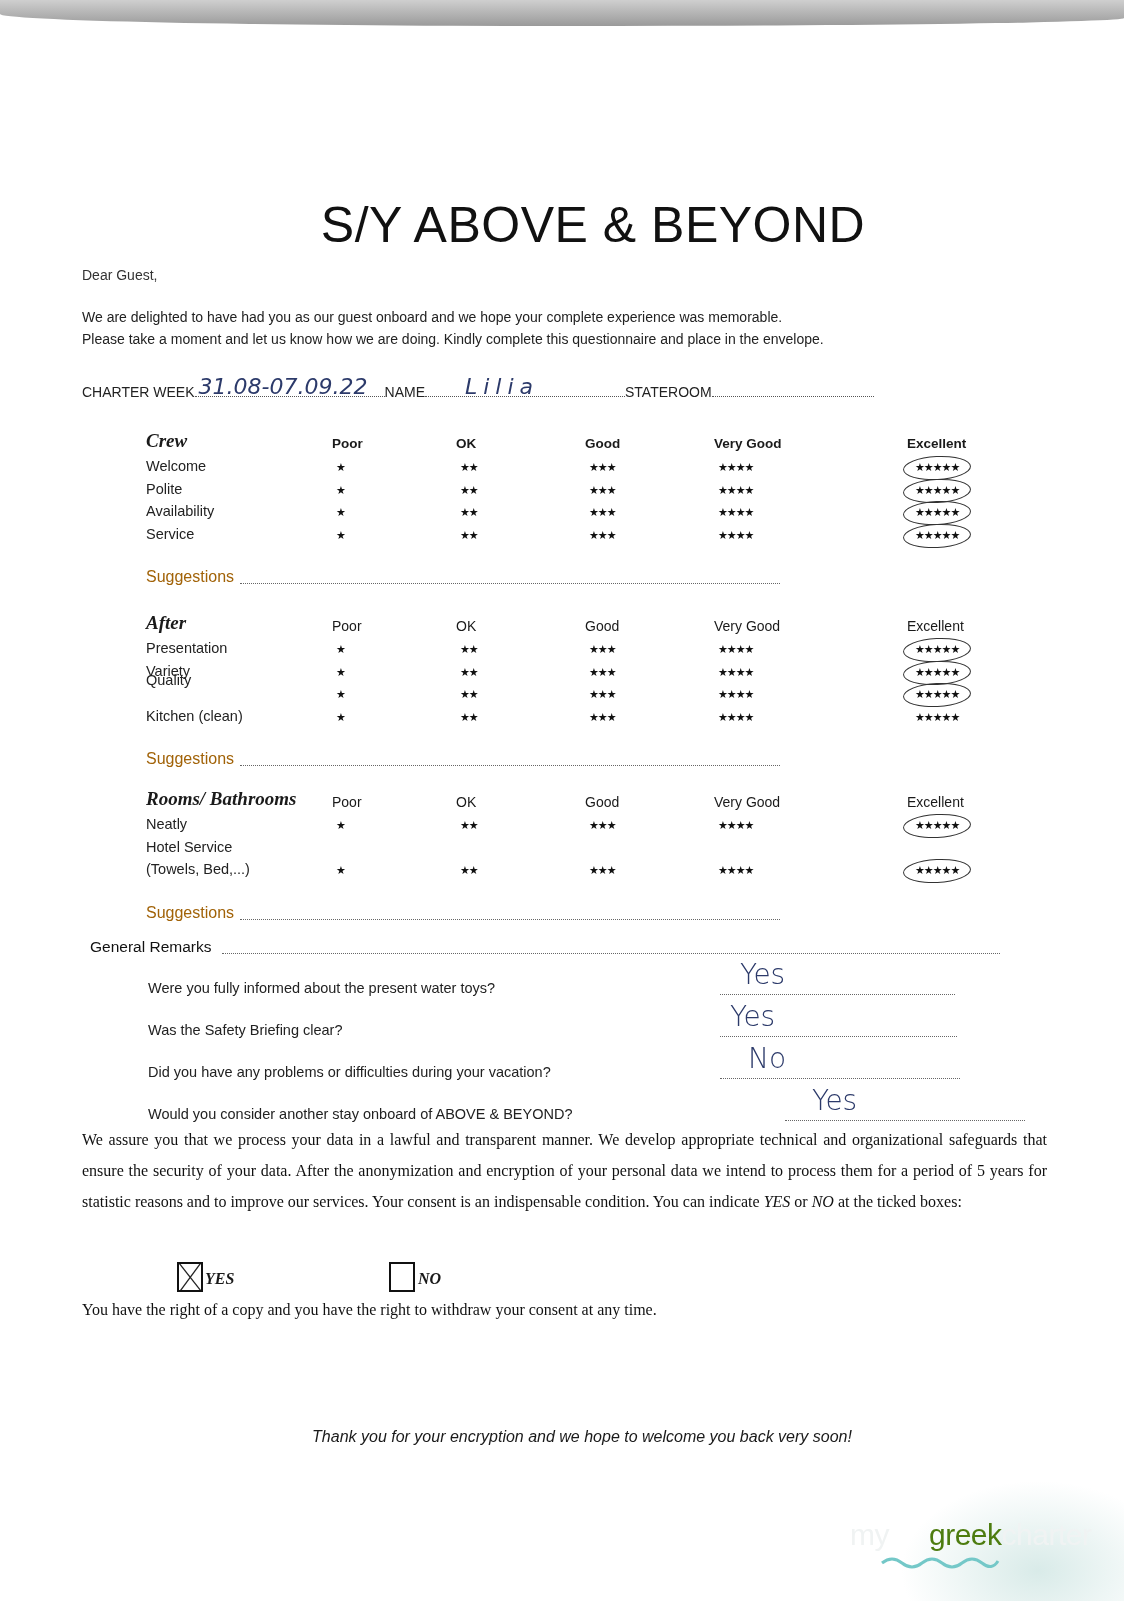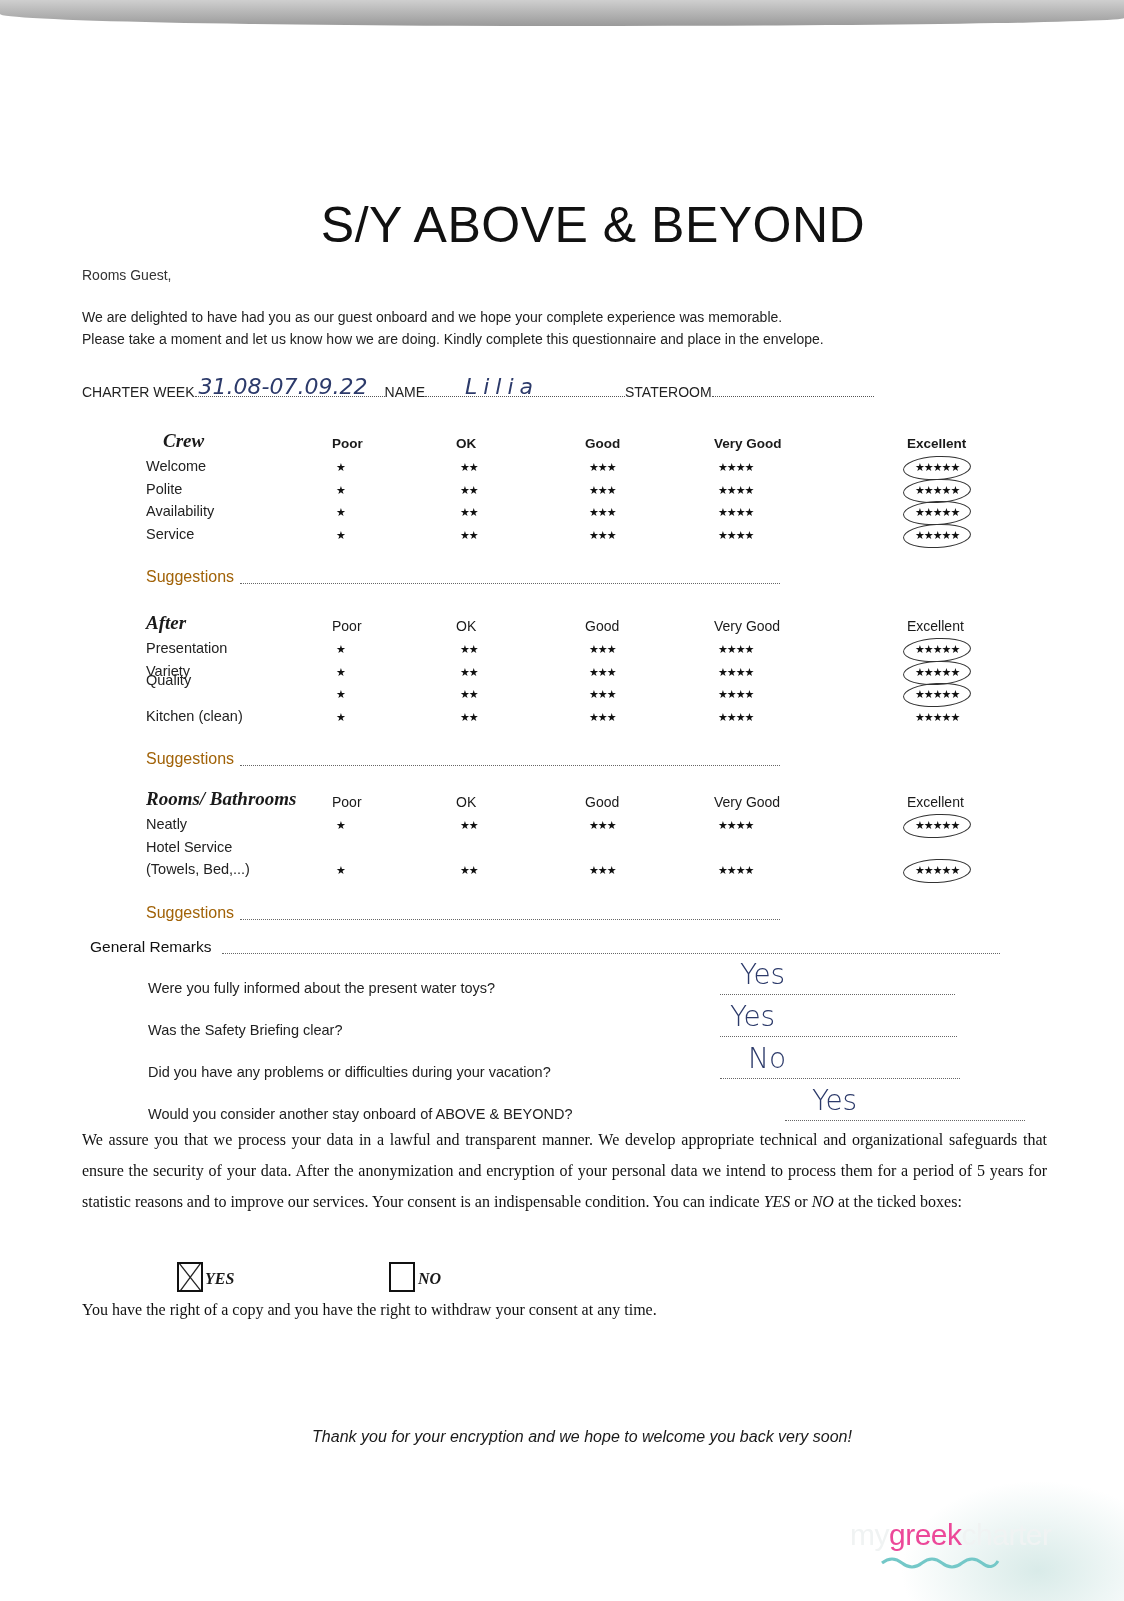--- a/index.html
+++ b/index.html
@@ -20,42 +20,42 @@
   .sugg { font-size:16px; color:#a16207; }
   .sugg-line { border-bottom:1px dotted #666; height:0; }
   .q { font-size:14.5px; color:#222;text-align:center; }
   .ans-line { border-bottom:1px dotted #666; height:0; }
   .ans { font-family:"DejaVu Sans", sans-serif; color:#2c3a6a; font-size:28px; font-weight:200; }
   .legal { left:82px; top:1124px; width:965px; font-family:"Liberation Serif", serif; font-size:16px; line-height:31px; text-align:justify; color:#111; }
   .box { position:absolute; width:22px; height:26px; border:2px solid #111; }
   .boxlbl { font-family:"Liberation Serif", serif; font-style:italic; font-weight:bold; font-size:16px; }
   .thanks { left:0; width:1124px; top:1428px; text-align:center; font-style:italic; font-size:16px; padding-left:40px; box-sizing:border-box; }
   .wm { left:850px; top:1518px; font-size:30px; letter-spacing:-0.5px; }
-  .wm .a { color:#f0f3f3; } .wm .b { color:#ec4899; }
+  .wm .a { color:#f0f3f3; } .wm .b { color:#4d7c0f;margin-left:40px; }
   .wmwave { position:absolute; left:880px; top:1555px; }
   .splash { position:absolute; left:900px; top:1480px; width:230px; height:130px; background:radial-gradient(ellipse at 60% 70%, rgba(170,210,205,0.45), rgba(255,255,255,0) 70%); }
 </style>
 </head>
 <body>
 
 <div class="topshade"></div>
 
 <div class="abs title">S/Y ABOVE &amp; BEYOND</div>
-<div class="abs greet">Rooms Guest,</div>
+<div class="abs greet">Dear Guest,</div>
 <div class="abs intro">
   <div>We are delighted to have had you as our guest onboard and we hope your complete experience was memorable.</div>
   <div>Please take a moment and let us know how we are doing. Kindly complete this questionnaire and place in the envelope.</div>
 </div>
 
 <div class="abs charter">
   <span>CHARTER WEEK</span><span class="dots" style="width:190px"><span class="hw">31.08-07.09.22</span></span><span>NAME</span><span class="dots" style="width:200px"><span class="hw" style="left:40px;letter-spacing:6px">Lilia</span></span><span>STATEROOM</span><span class="dots" style="width:162px"><span class="hw"></span></span>
 </div>
 
 <div id="sections">
-    <div class="abs sec-title" style="left: 146px; top: 430px; margin-left: 17px;">Crew</div>
+    <div class="abs sec-title" style="left: 146px; top: 430px;">Crew</div>
     <div class="abs col-h" style="left: 332px; top: 436px; font-weight: bold; font-size: 13.5px;">Poor</div>
     <div class="abs col-h" style="left: 456px; top: 436px; font-weight: bold; font-size: 13.5px;">OK</div>
     <div class="abs col-h" style="left: 585px; top: 436px; font-weight: bold; font-size: 13.5px;">Good</div>
     <div class="abs col-h" style="left: 714px; top: 436px; font-weight: bold; font-size: 13.5px;">Very Good</div>
     <div class="abs col-h" style="left: 907px; top: 436px; font-weight: bold; font-size: 13.5px;">Excellent</div>
     <div class="abs rowlabel" style="left: 146px; top: 458px;">Welcome</div>
     <div class="abs star" style="left: 336px; top: 461px;">★</div>
     <div class="abs star" style="left: 460px; top: 461px;">★★</div>
     <div class="abs star" style="left: 589px; top: 461px;">★★★</div>
     <div class="abs star" style="left: 718px; top: 461px;">★★★★</div>

